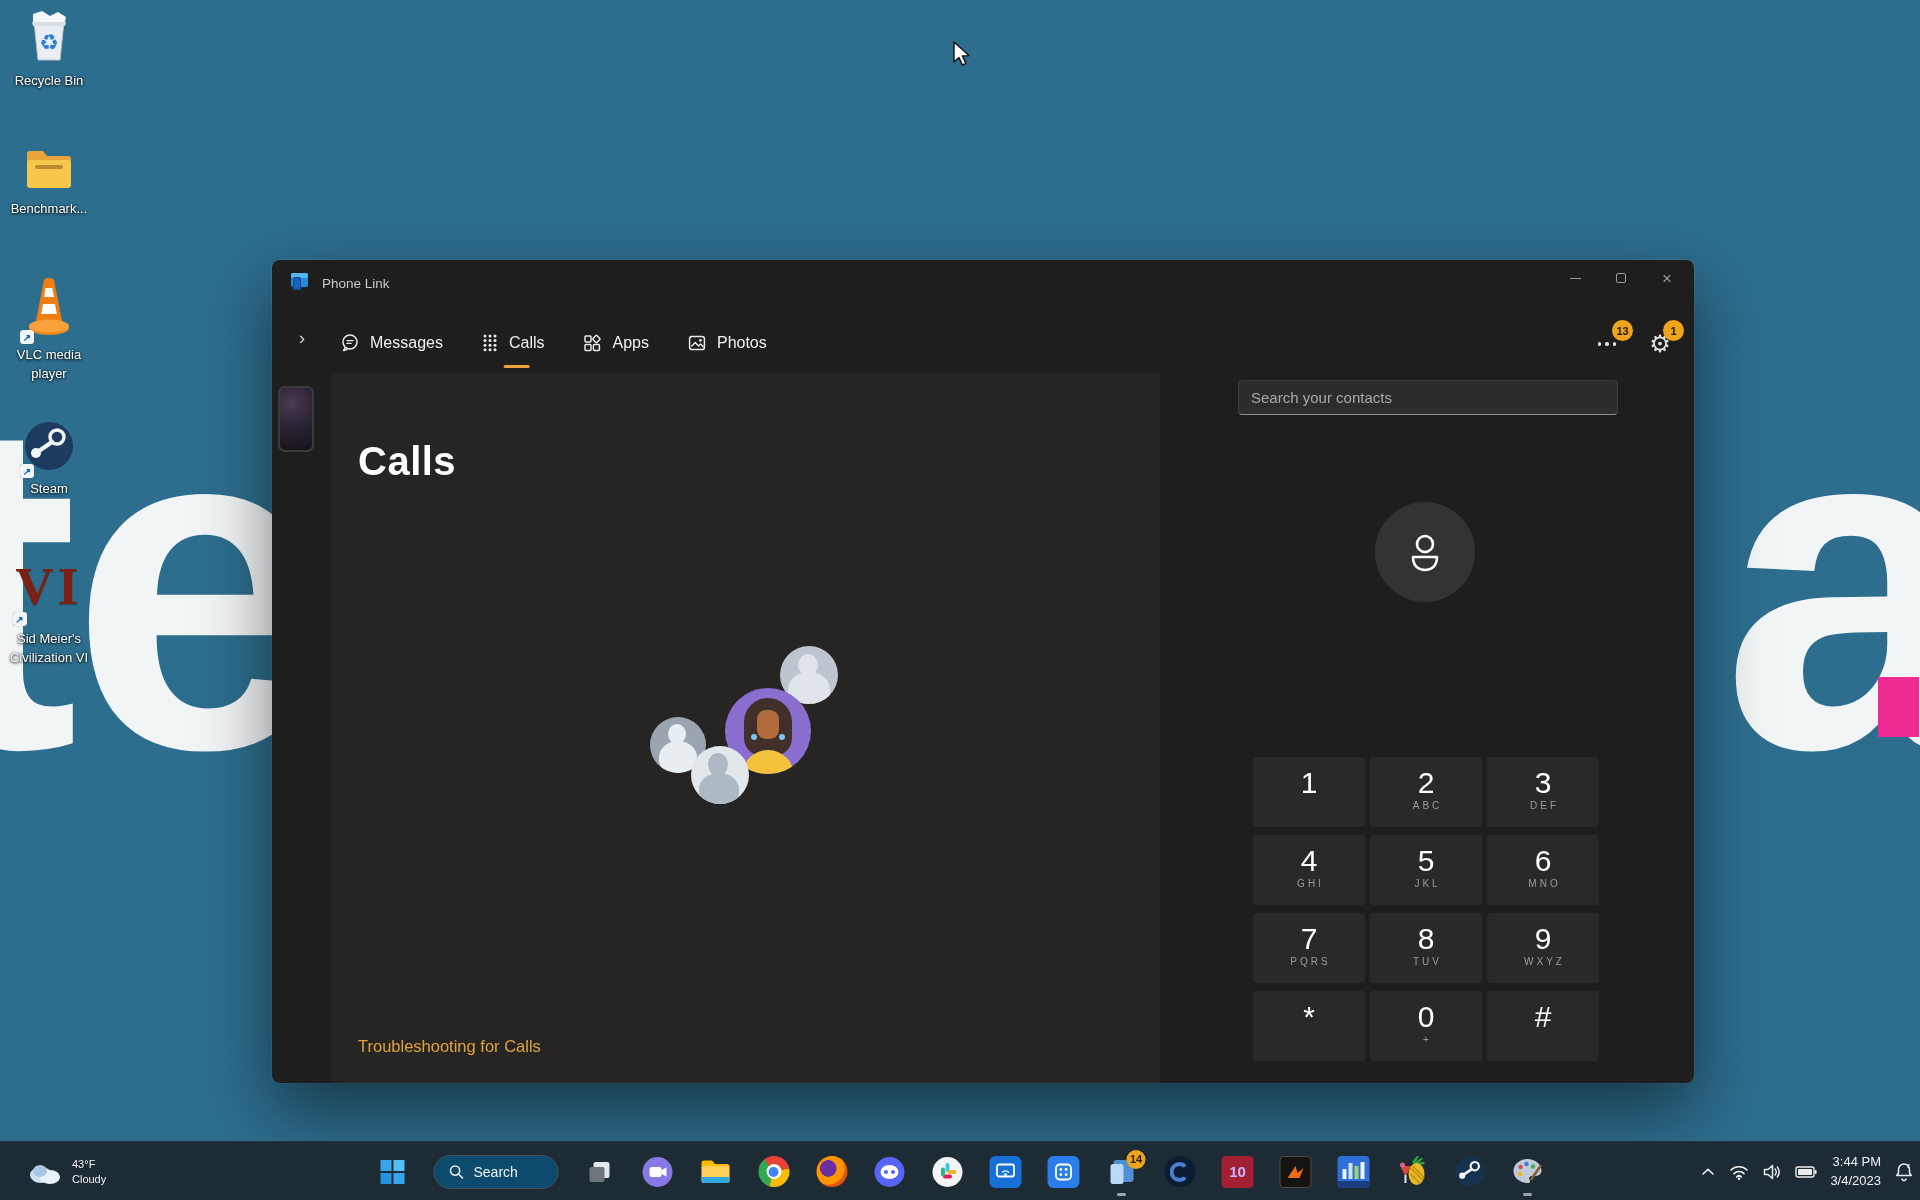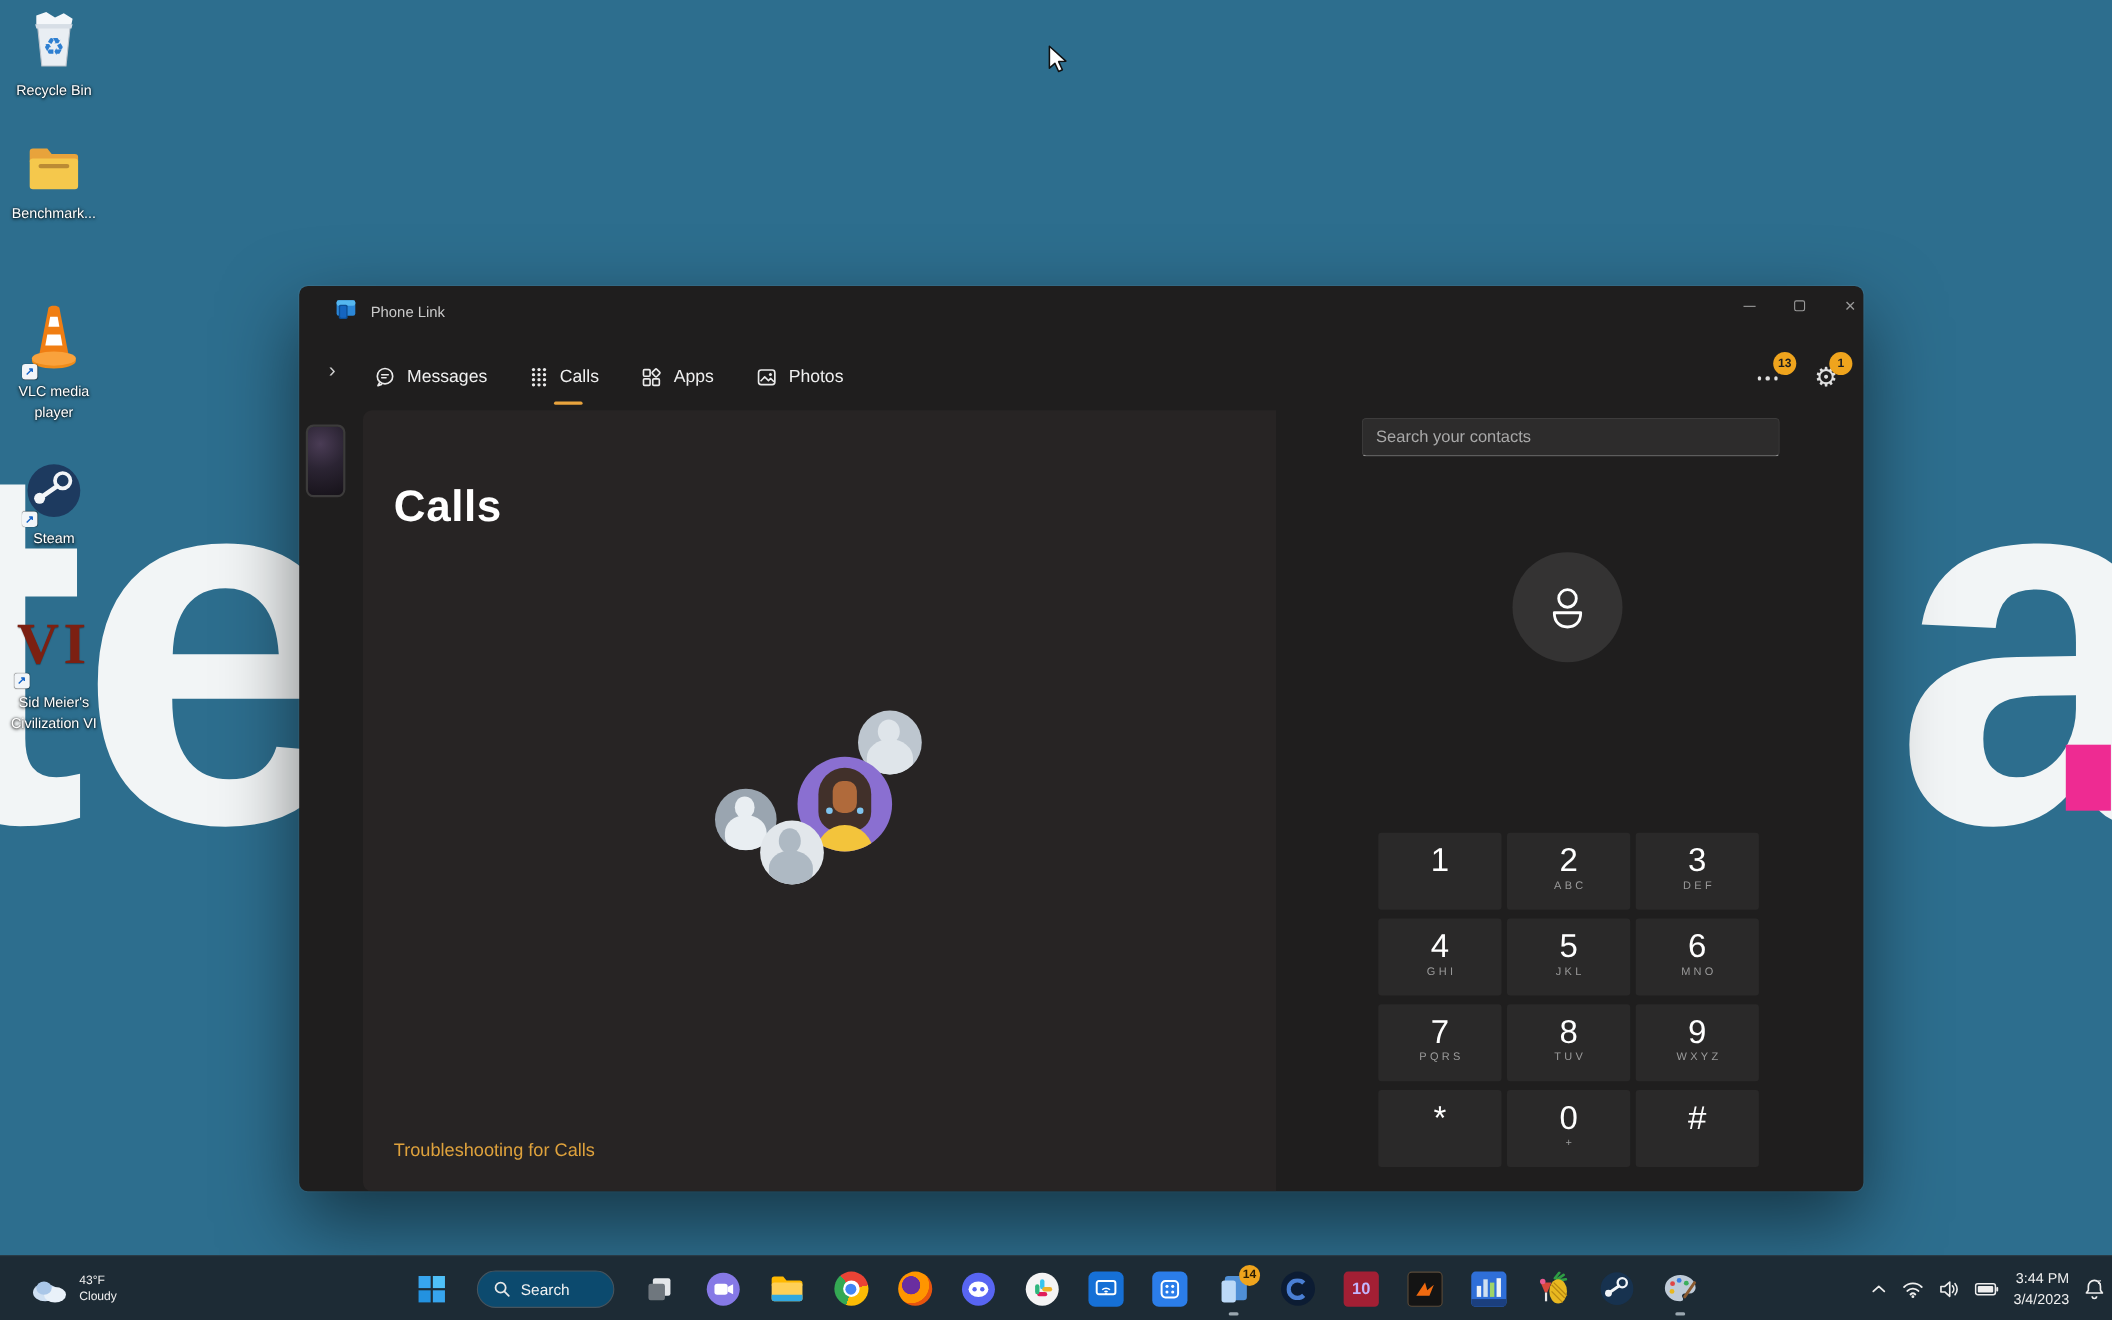--- a/index.html
+++ b/index.html
@@ -20,21 +20,21 @@
               text-shadow:0 1px 3px rgba(0,0,0,.95), 0 0 2px rgba(0,0,0,.7); }
   .shortcut { position:absolute; left:-3px; bottom:-2px; width:14px; height:14px; background:#f2f5f8; border-radius:3px;
               display:flex; align-items:center; justify-content:center; font-size:10px; color:#1463c8; font-weight:700;
               box-shadow:0 0 1px rgba(0,0,0,.6); }
   .civ-glyph { font-family:"Liberation Serif", serif; font-weight:700; font-size:53px; color:#7c2012; letter-spacing:4px;
                text-shadow:0 1px 1px rgba(0,0,0,.3); }
 
   
   #win { position:absolute; left:272px; top:260px; width:1422px; height:823px; background:#1f1e1e;
          border-radius:8px; box-shadow:0 28px 70px rgba(0,0,0,.5), 0 0 0 1px rgba(255,255,255,.06); overflow:hidden; }
-  .titlebar { position:absolute; left:15px; top:0; width:100%; height:46px; display:flex; align-items:center; }
+  .titlebar { position:absolute; left:0; top:0; width:100%; height:46px; display:flex; align-items:center; }
   .titlebar .app-ico { margin-left:16px; }
   .titlebar .t-title { margin-left:12px; font-size:13.5px; color:#c9c9c9; }
   .win-btns { position:absolute; right:4px; top:2px; display:flex; }
   .win-btn { width:46px; height:32px; display:flex; align-items:center; justify-content:center; color:#8f8f8f; }
   .glyph-min { width:11px; height:1px; background:#9a9a9a; }
   .glyph-max { width:10px; height:10px; border:1px solid #9a9a9a; border-radius:2px; }
   .glyph-close { font-size:17px; line-height:1; color:#9a9a9a; }
 
   .tabbar { position:absolute; left:68px; top:58px; height:50px; display:flex; align-items:center; gap:38px; }
   .tab { position:relative; height:50px; display:flex; align-items:center; gap:10px; color:#f0f0f0; font-size:16px; }
@@ -125,21 +125,21 @@
       <svg width="50" height="54" viewBox="0 0 50 54">
         <path d="M10 12 L40 12 L36 50 L14 50 Z" fill="#e9eef3" stroke="#b9c2cc" stroke-width="1"></path>
         <path d="M8 12 L42 12 L41 16 L9 16 Z" fill="#d7dee6"></path>
         <path d="M9 4 L18 1 L26 6 L34 2 L42 7 L41 12 L9 12 Z" fill="#f4f7fa"></path>
         <text x="25" y="40" font-size="22" text-anchor="middle" fill="#2e7fd1">♻</text>
       </svg>
     </div>
     <div class="dt-label">Recycle Bin</div>
   </div>
 
-  <div class="dt-icon" style="top:130px;">
+  <div class="dt-icon" style="top:146px;">
     <div class="art">
       <svg width="52" height="46" viewBox="0 0 52 46">
         <path d="M4 8 a3 3 0 0 1 3-3 h13 l4 5 h21 a3 3 0 0 1 3 3 v4 H4 Z" fill="#e8a33b"></path>
         <rect x="4" y="14" width="44" height="28" rx="3" fill="#f5c84c"></rect>
         <rect x="12" y="19" width="28" height="4" rx="2" fill="#8a5a20" opacity=".55"></rect>
       </svg>
     </div>
     <div class="dt-label">Benchmark...</div>
   </div>
 

